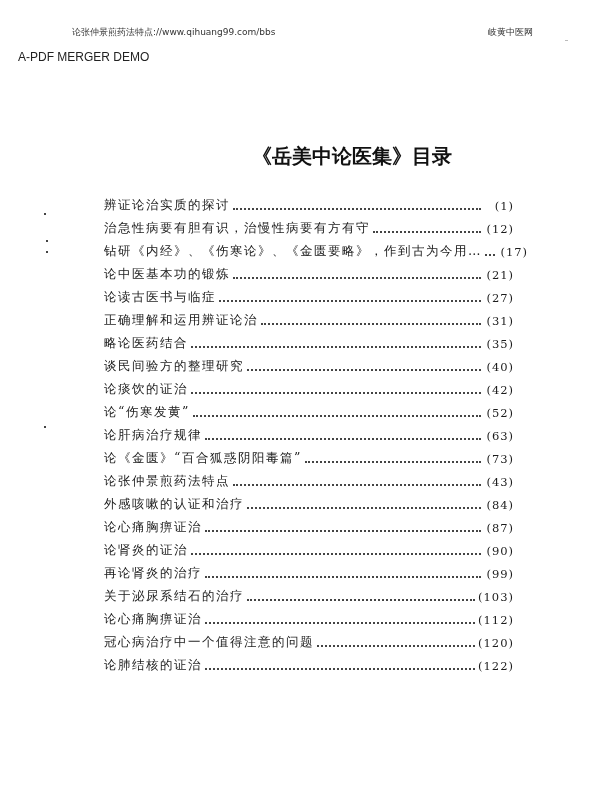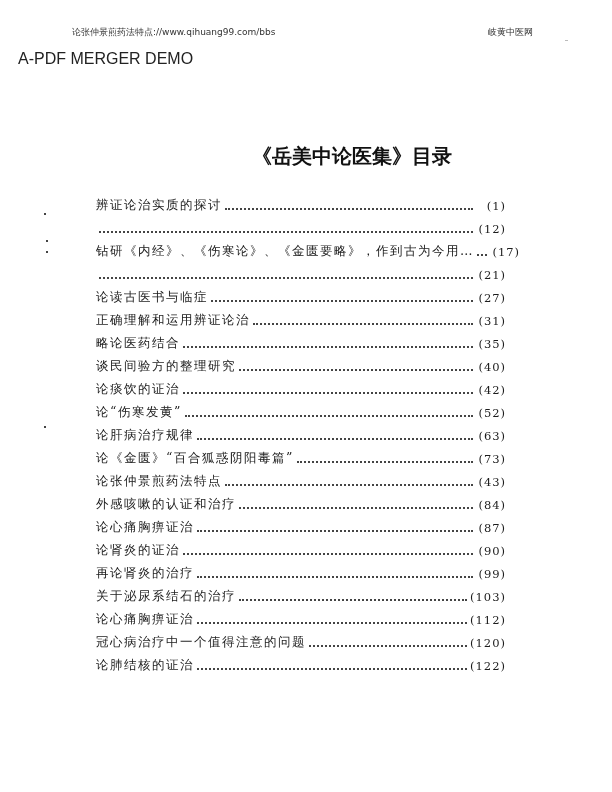--- a/index.html
+++ b/index.html
@@ -22,33 +22,33 @@
     font-family: "DejaVu Sans", sans-serif;
     font-size: 9px; color: #333;
   }
   .corner-mark {
     position: absolute; left: 565px; top: 40px;
     width: 3px; height: 1px; background: #bbb;
   }
   .watermark {
     position: absolute; left: 18px; top: 50px;
     font-family: "Liberation Sans", sans-serif;
-    font-size: 16px; color: #222;
+    font-size: 12px; color: #222;
   }
   .title {
     position: absolute; left: 0; width: 612px; top: 143px;
     text-align: center;
     font-family: "DejaVu Serif", serif;
     font-weight: bold;
     font-size: 20px;
     color: #111;
     padding-left: 46px;
   }
   .toc {
-    position: absolute; left: 96px; top: 194px;
+    position: absolute; left: 104px; top: 194px;
     width: 410px;
   }
   .toc-row {
     height: 23px;
     display: flex;
     align-items: center;
     font-size: 12.5px;
     color: #1c1c1c;
     white-space: nowrap;
   }
@@ -89,29 +89,31 @@
 <div class="margin-dot" style="left:46px;top:251px"></div>
 <div class="margin-dot" style="left:44px;top:426px"></div>
 
 <div class="toc" id="toc">
     <div class="toc-row">
       <span class="toc-label">辨证论治实质的探讨</span>
       <span class="toc-leader"></span>
       <span class="toc-page">(1)</span>
     </div>
     <div class="toc-row">
+      <span class="toc-label">治急性病要有胆有识，治慢性病要有方有守</span>
       <span class="toc-leader"></span>
       <span class="toc-page">(12)</span>
     </div>
     <div class="toc-row">
       <span class="toc-label">钻研《内经》、《伤寒论》、《金匮要略》，作到古为今用…</span>
       <span class="toc-leader"></span>
       <span class="toc-page">(17)</span>
     </div>
     <div class="toc-row">
+      <span class="toc-label">论中医基本功的锻炼</span>
       <span class="toc-leader"></span>
       <span class="toc-page">(21)</span>
     </div>
     <div class="toc-row">
       <span class="toc-label">论读古医书与临症</span>
       <span class="toc-leader"></span>
       <span class="toc-page">(27)</span>
     </div>
     <div class="toc-row">
       <span class="toc-label">正确理解和运用辨证论治</span>

